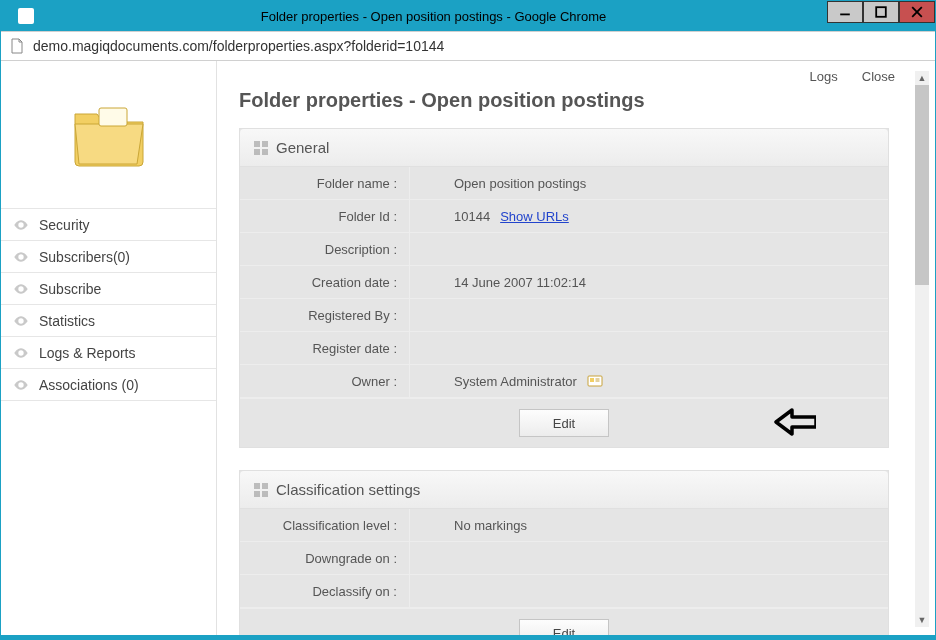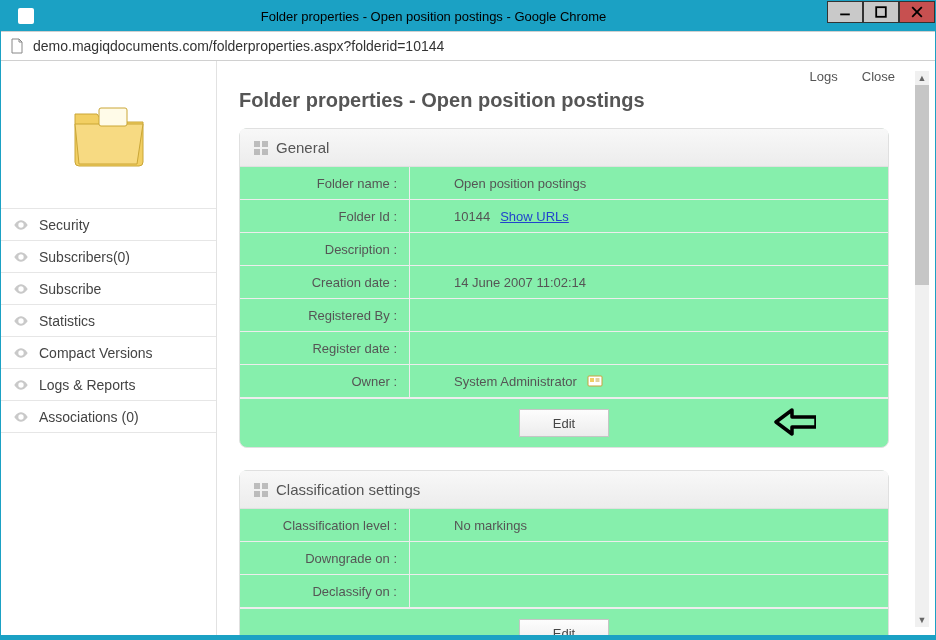--- a/index.html
+++ b/index.html
@@ -115,23 +115,23 @@
   }
   .topright-links span { cursor: pointer; }
   .page-title {
     font-size: 20px;
     font-weight: 600;
     color: #555;
     margin: 18px 0 16px 0;
   }
   .panel {
     border: 1px solid #e0e0e0;
-    border-radius: 8px;
+    border-radius: 0;
     margin-bottom: 22px;
-    background: #86efac;
+    background: #e5e5e5;
     width: 650px;
   }
   .panel-header {
     background: linear-gradient(#f8f8f8,#ececec);
     border-bottom: 1px solid #e0e0e0;
     padding: 10px 14px;
     display: flex;
     align-items: center;
     color: #555;
     font-size: 15px;
@@ -279,26 +279,20 @@
       <li class="nav-item">
         <svg class="eye-icon" viewBox="0 0 24 24">
             <path d="M12 5C6 5 2 12 2 12s4 7 10 7 10-7 10-7-4-7-10-7zm0 11a4 4 0 110-8 4 4 0 010 8z" fill="#888"></path>
           </svg>
         <span>Statistics</span>
       </li>
       <li class="nav-item">
         <svg class="eye-icon" viewBox="0 0 24 24">
             <path d="M12 5C6 5 2 12 2 12s4 7 10 7 10-7 10-7-4-7-10-7zm0 11a4 4 0 110-8 4 4 0 010 8z" fill="#888"></path>
           </svg>
-        <span>Compact Versions</span>
-      </li>
-      <li class="nav-item">
-        <svg class="eye-icon" viewBox="0 0 24 24">
-            <path d="M12 5C6 5 2 12 2 12s4 7 10 7 10-7 10-7-4-7-10-7zm0 11a4 4 0 110-8 4 4 0 010 8z" fill="#888"></path>
-          </svg>
         <span>Logs &amp; Reports</span>
       </li>
       <li class="nav-item">
         <svg class="eye-icon" viewBox="0 0 24 24">
             <path d="M12 5C6 5 2 12 2 12s4 7 10 7 10-7 10-7-4-7-10-7zm0 11a4 4 0 110-8 4 4 0 010 8z" fill="#888"></path>
           </svg>
         <span>Associations (0)</span>
       </li>
     </ul>
   </div>

